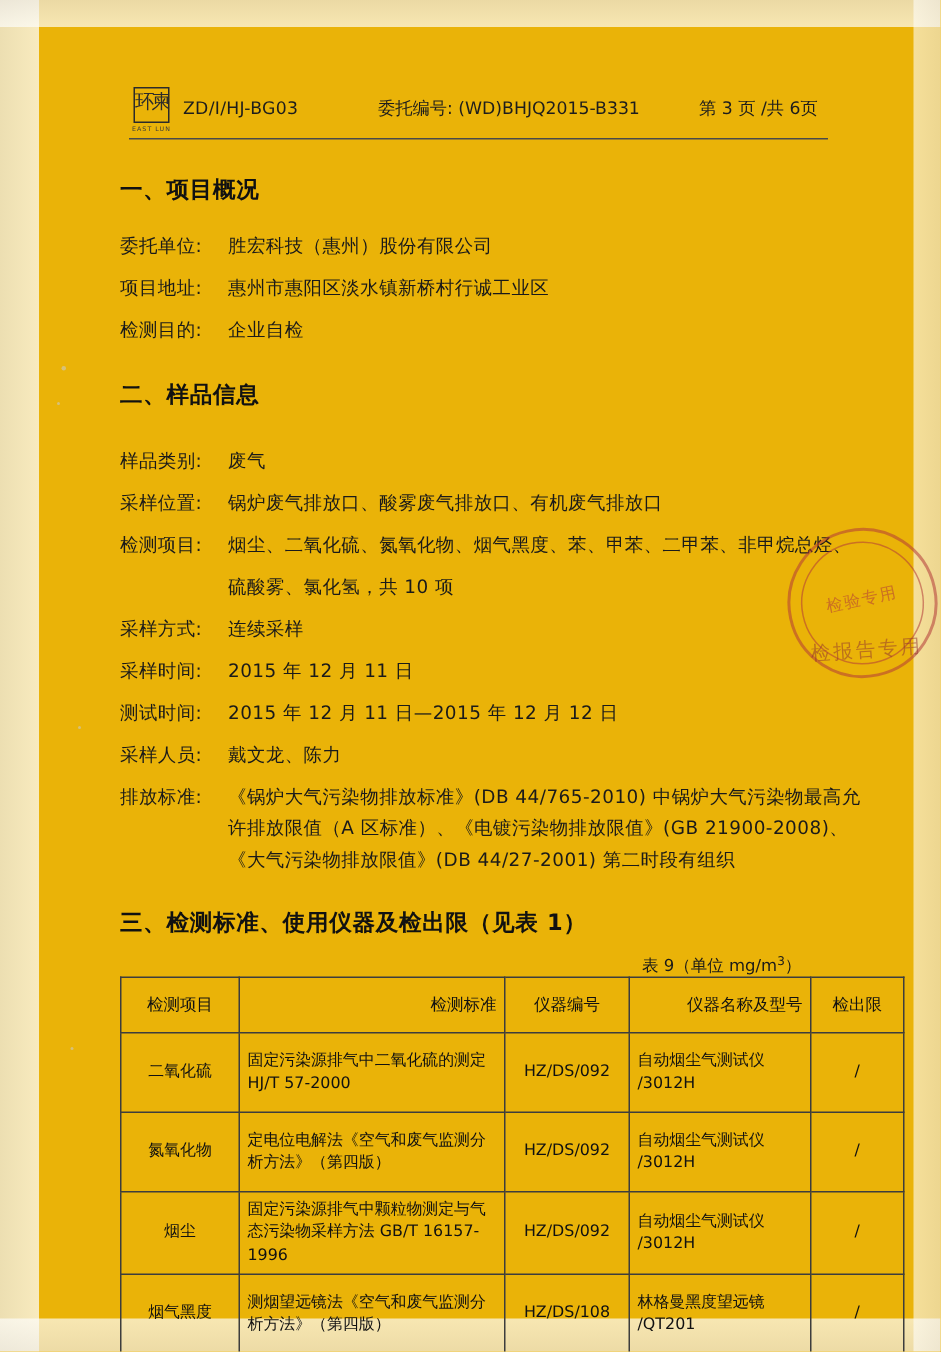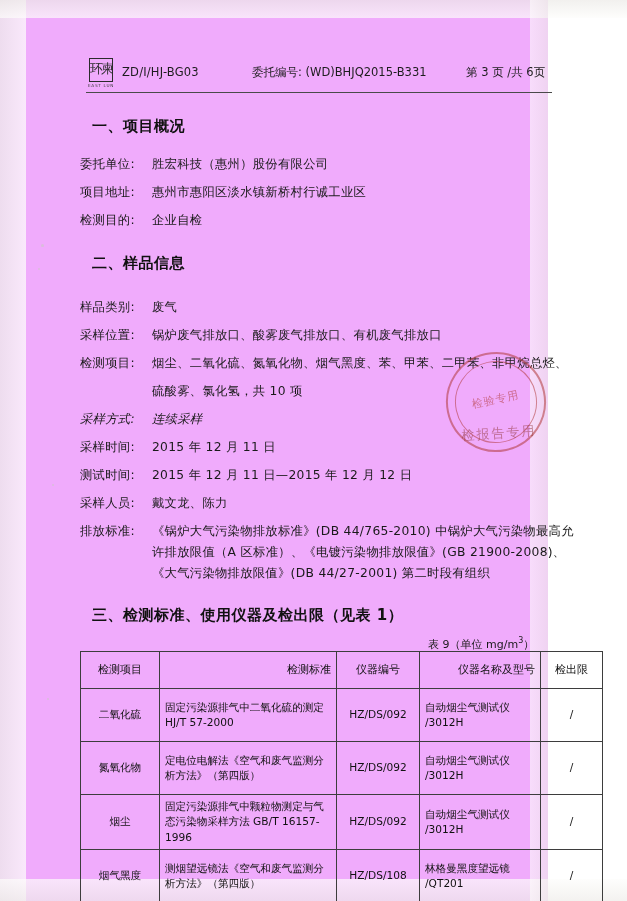--- a/index.html
+++ b/index.html
@@ -11,23 +11,23 @@
     height: 901px;
     background: #ffffff;
     font-family: "DejaVu Sans", "Liberation Sans", sans-serif;
     color: #1a1a1a;
     position: relative;
     overflow: hidden;
   }
   .page {
     position: absolute;
     left: 0; top: 0;
-    width: 548px;
+    width: 627px;
     height: 901px;
-    background: #f0abfc;
+    background: #eab308;
   }
   
   .scan-edge-left {
     position: absolute; left: 0; top: 0; width: 26px; height: 901px;
     background: linear-gradient(to right, #ededea 0%, #fdfdfb 100%);
     opacity: .75;
   }
   .scan-edge-top {
     position: absolute; left: 0; top: 0; width: 627px; height: 18px;
     background: linear-gradient(to bottom, #eceae7 0%, #fdfdfb 100%);
@@ -106,21 +106,20 @@
   }
 
   
   .sec-title {
     position: absolute;
     font-size: 15px;
     font-weight: bold;
     color: #111;
     font-family: "DejaVu Sans", "Liberation Sans", sans-serif;
     letter-spacing: .5px;
-    margin-left: 12px;
   }
   #sec1-title { left: 80px; top: 117px; }
   #sec2-title { left: 80px; top: 254px; }
   #sec3-title { left: 80px; top: 606px; }
 
   
   .line {
     position: absolute;
     font-size: 12.3px;
     color: #1a1a1a;
@@ -132,21 +131,21 @@
   
   #s1r1 { left: 80px; top: 156px; }
   #s1r2 { left: 80px; top: 184px; }
   #s1r3 { left: 80px; top: 212px; }
 
   
   #s2r1 { left: 80px; top: 299px; }
   #s2r2 { left: 80px; top: 327px; }
   #s2r3 { left: 80px; top: 355px; }
   #s2r3b { left: 152px; top: 383px; }
-  #s2r4 { left: 80px; top: 411px; font-style: italic; }
+  #s2r4 { left: 80px; top: 411px; }
   #s2r5 { left: 80px; top: 439px; }
   #s2r6 { left: 80px; top: 467px; }
   #s2r7 { left: 80px; top: 495px; }
   #s2r8 { left: 80px; top: 523px; }
   #s2r8b { left: 152px; top: 544px; }
   #s2r8c { left: 152px; top: 565px; text-align: right; }
 
   
   .table-cap {
     position: absolute;

